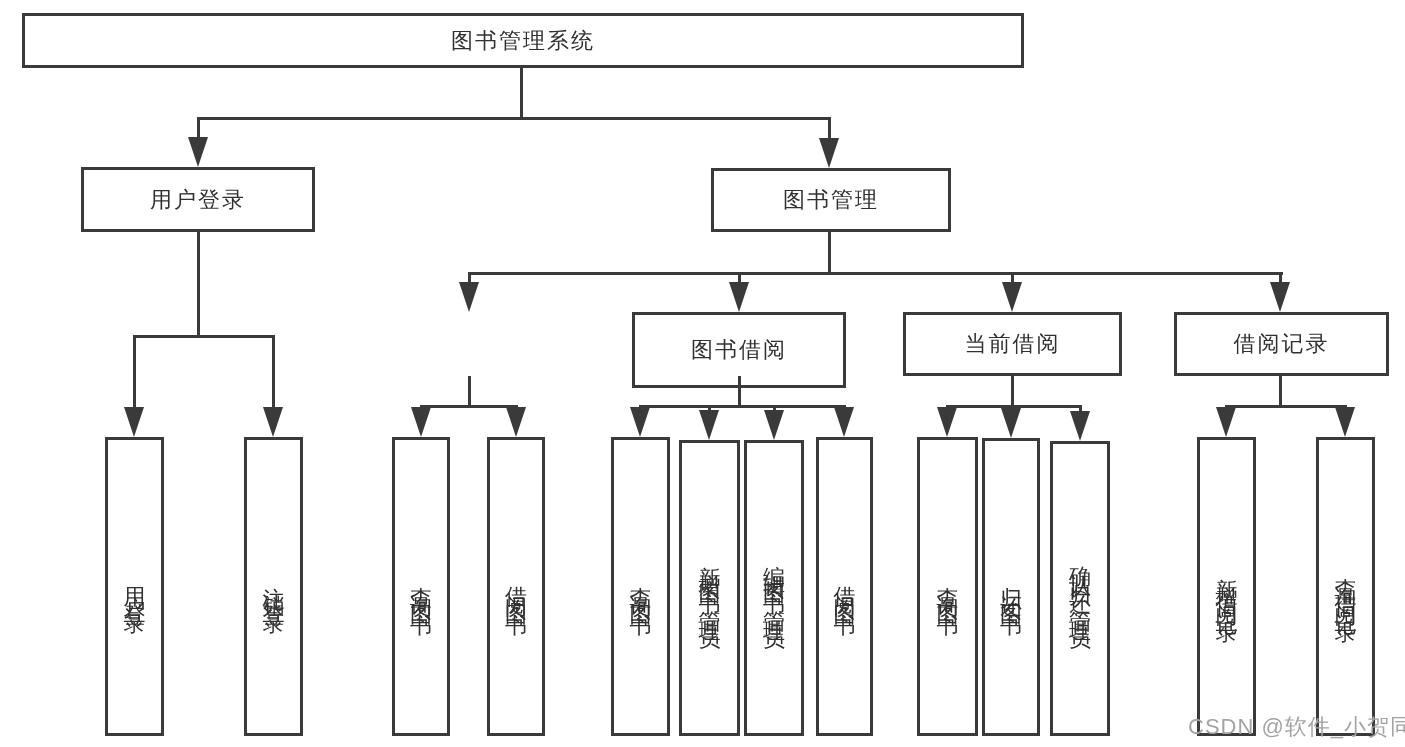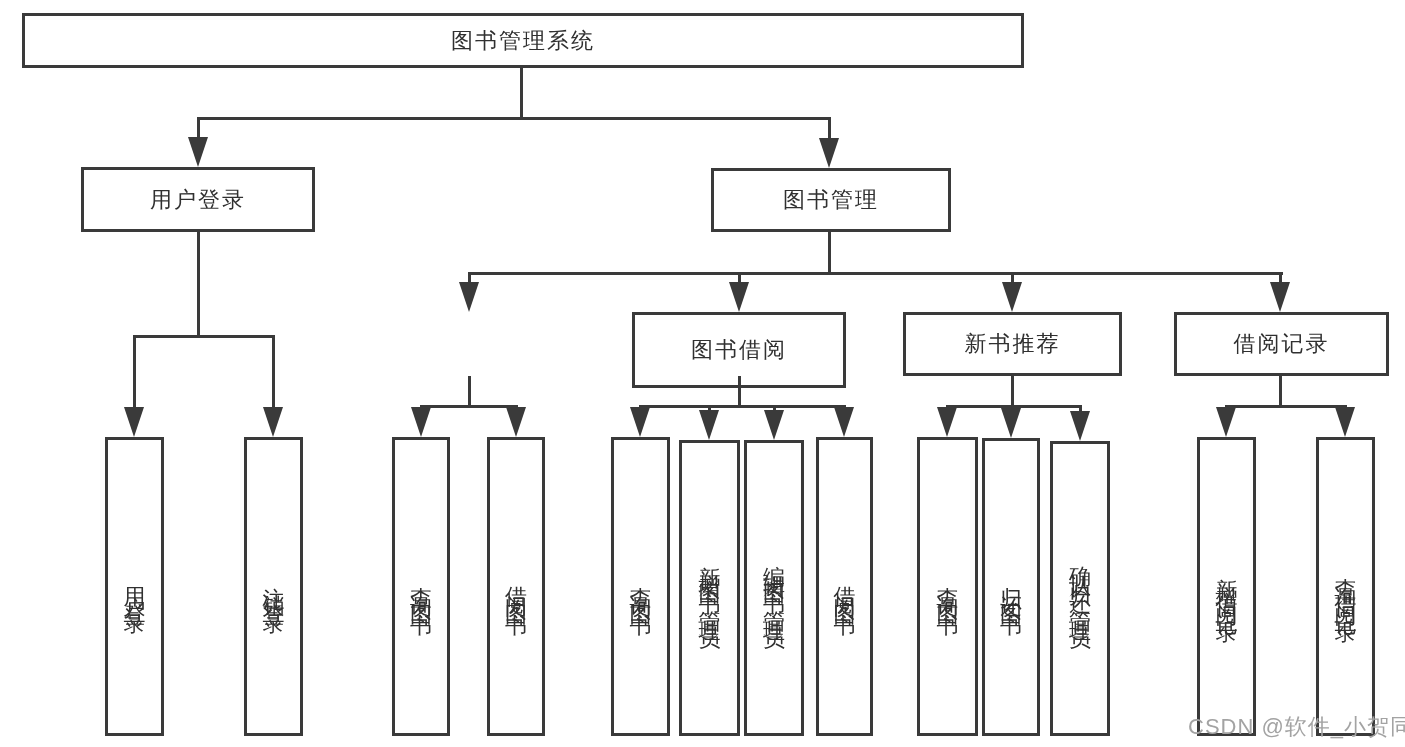--- a/index.html
+++ b/index.html
@@ -43,21 +43,21 @@
   <div class="box hbox" style="left:711px;top:168px;width:240px;height:64px;">
     <span>图书管理</span>
   </div>
 
 
   <div class="box hbox" style="left:632px;top:312px;width:214px;height:76px;">
     <span>图书借阅</span>
   </div>
 
   <div class="box hbox" style="left:903px;top:312px;width:219px;height:64px;">
-    <span>新书推荐</span>
+    <span>当前借阅</span>
   </div>
 
   <div class="box hbox" style="left:1174px;top:312px;width:215px;height:64px;">
     <span>借阅记录</span>
   </div>
 
   <div class="box vbox" style="left:105px;top:437px;width:59px;height:299px;">
     <span>用户登录</span>
   </div>
   <div class="box vbox" style="left:244px;top:437px;width:59px;height:299px;">

